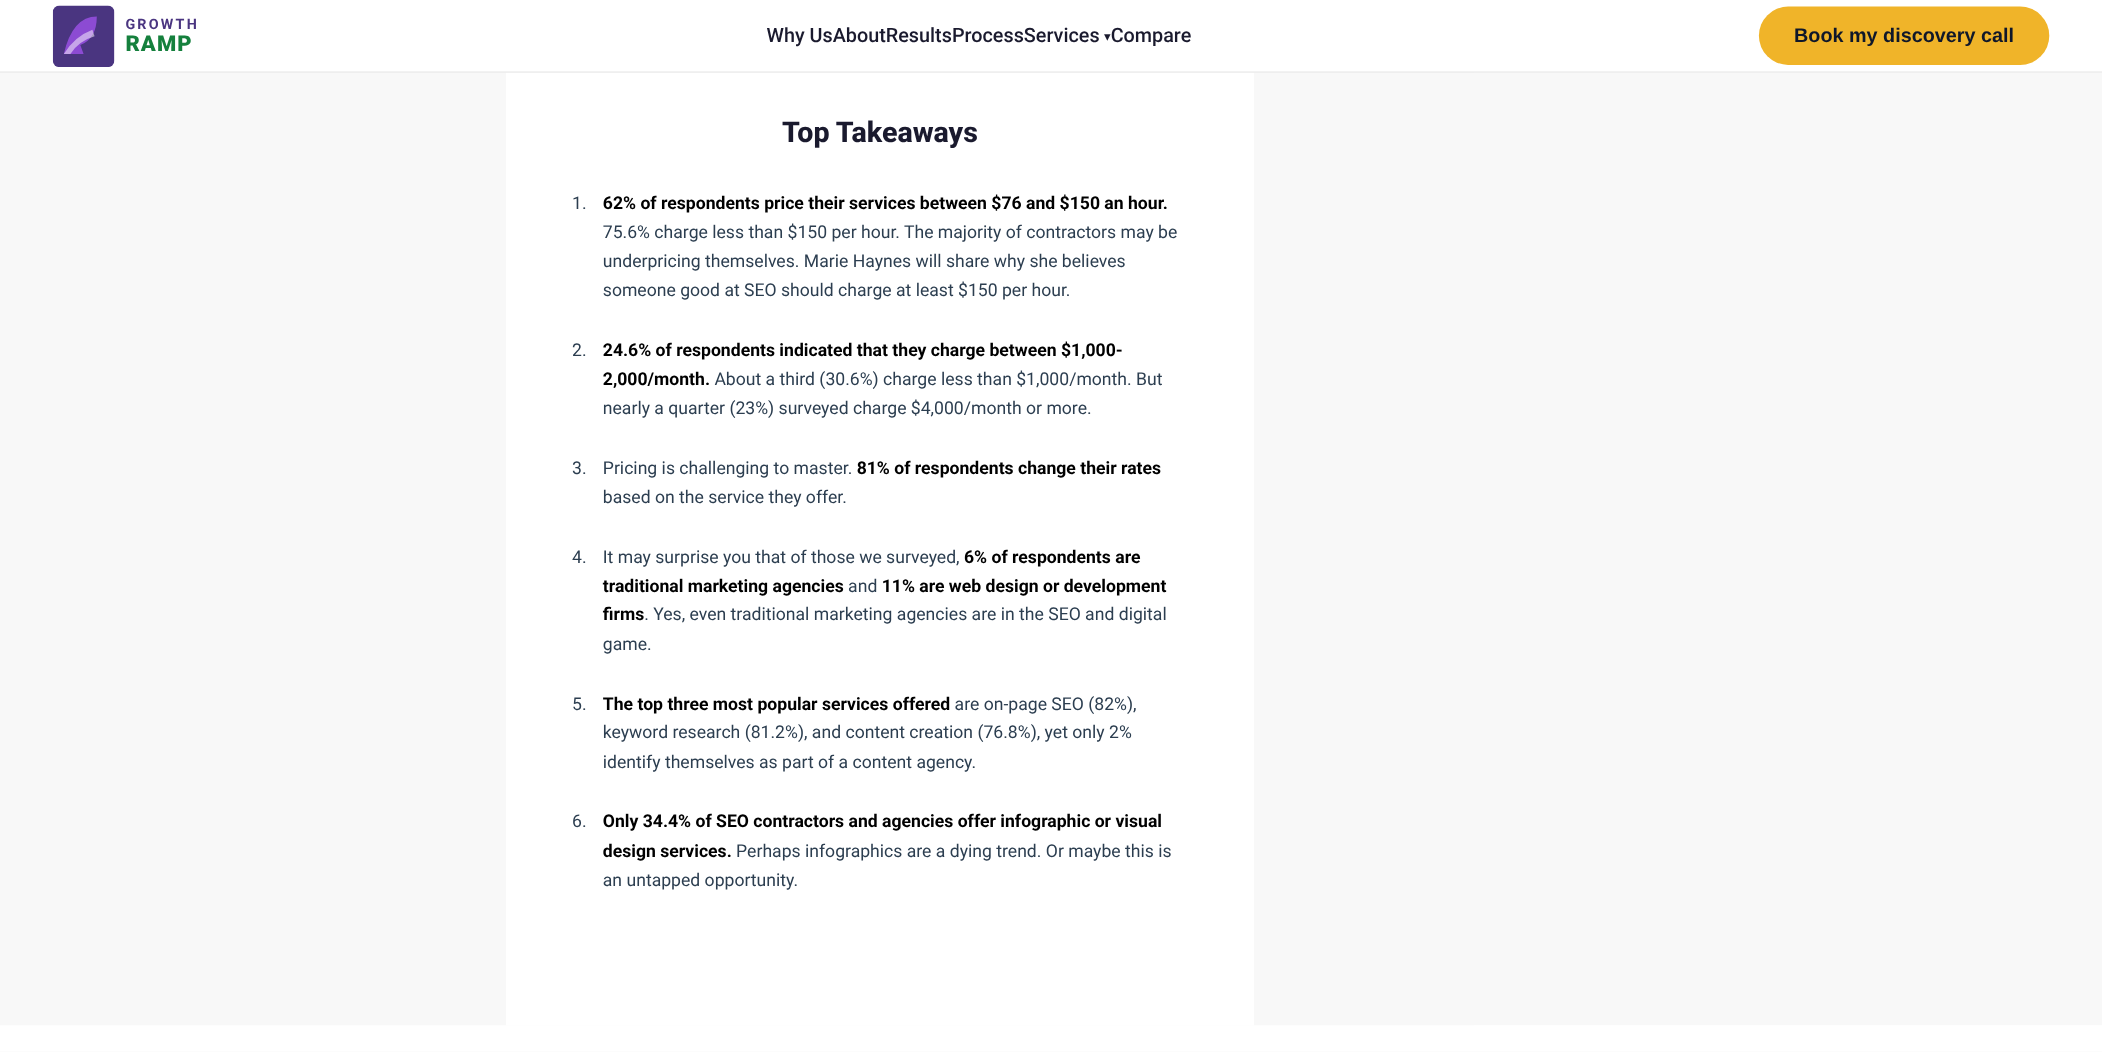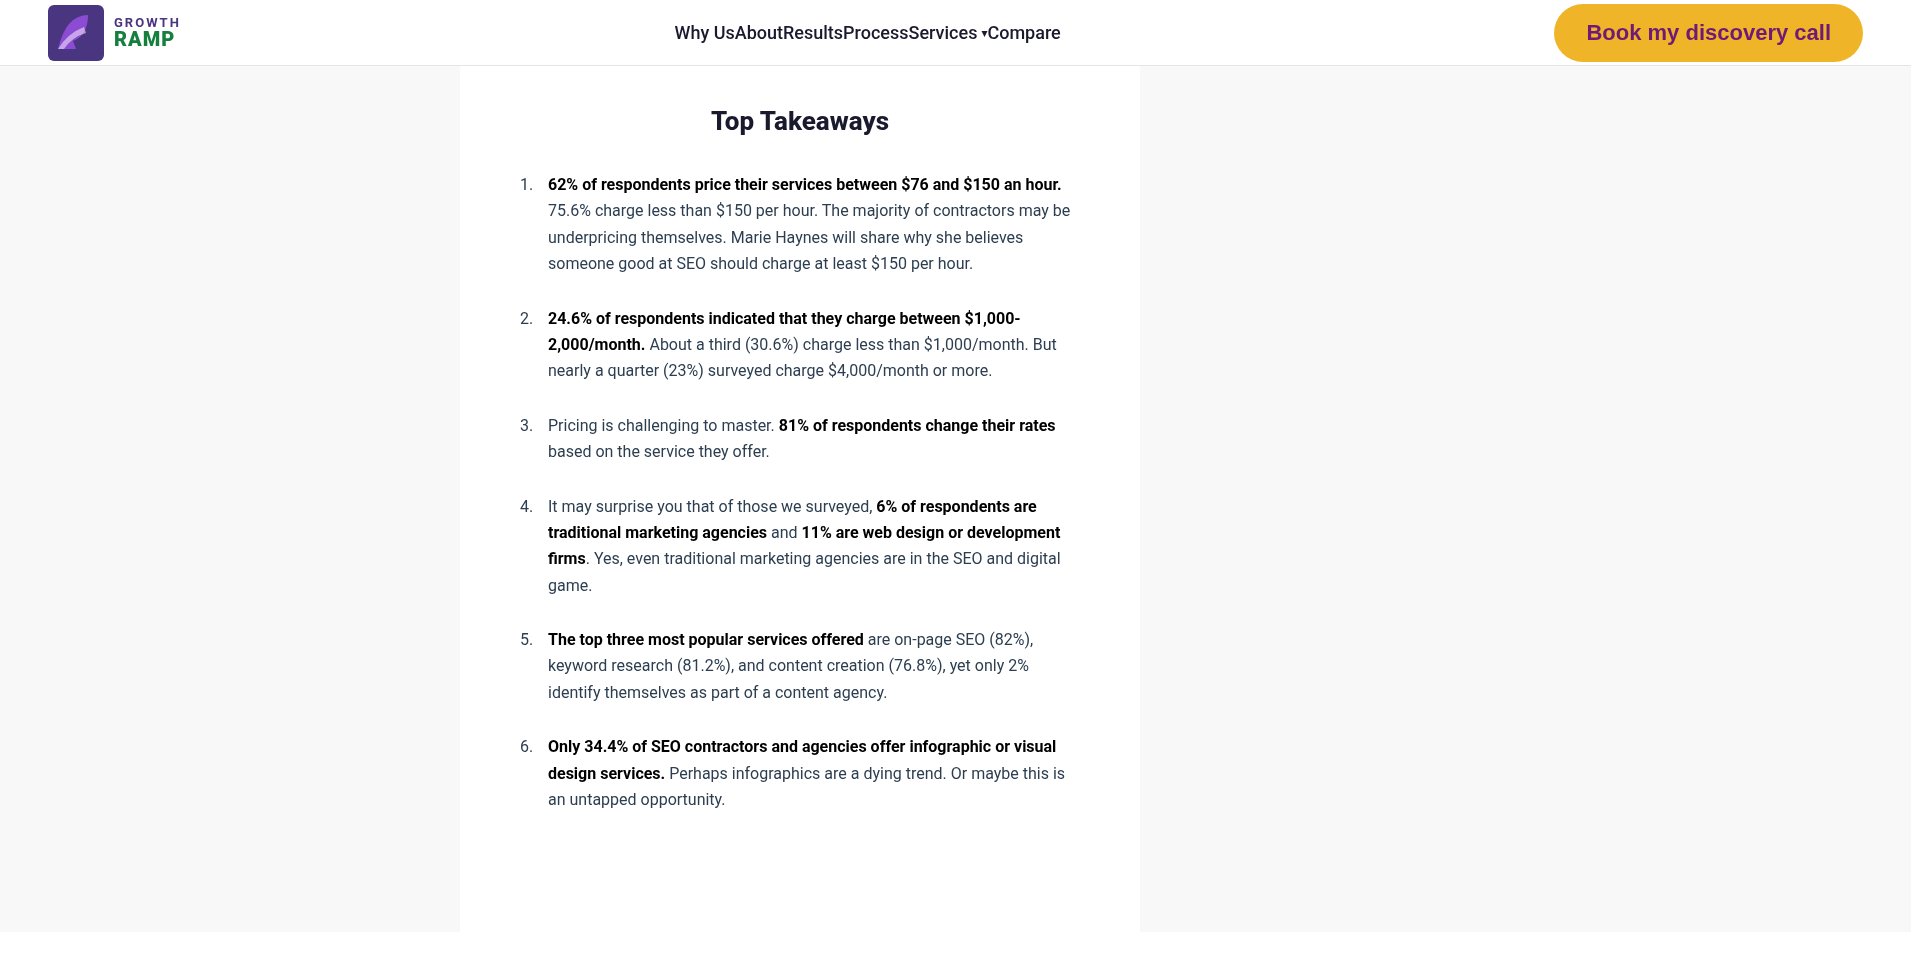--- a/index.html
+++ b/index.html
@@ -79,25 +79,25 @@
       gap: 4px;
     }
 
     .chevron-down {
       font-size: 12px;
       color: #1a1a2e;
     }
 
     .cta-button {
       background: #f0b429;
-      color: #701a75;
+      color: #0f172a;
       border: none;
       border-radius: 50px;
       padding: 16px 32px;
-      font-size: 22px;
+      font-size: 18px;
       font-weight: 700;
       cursor: pointer;
       white-space: nowrap;
     }
 
     
     .page-content {
       display: flex;
       width: 100%;
       min-height: calc(956px - 90px);

